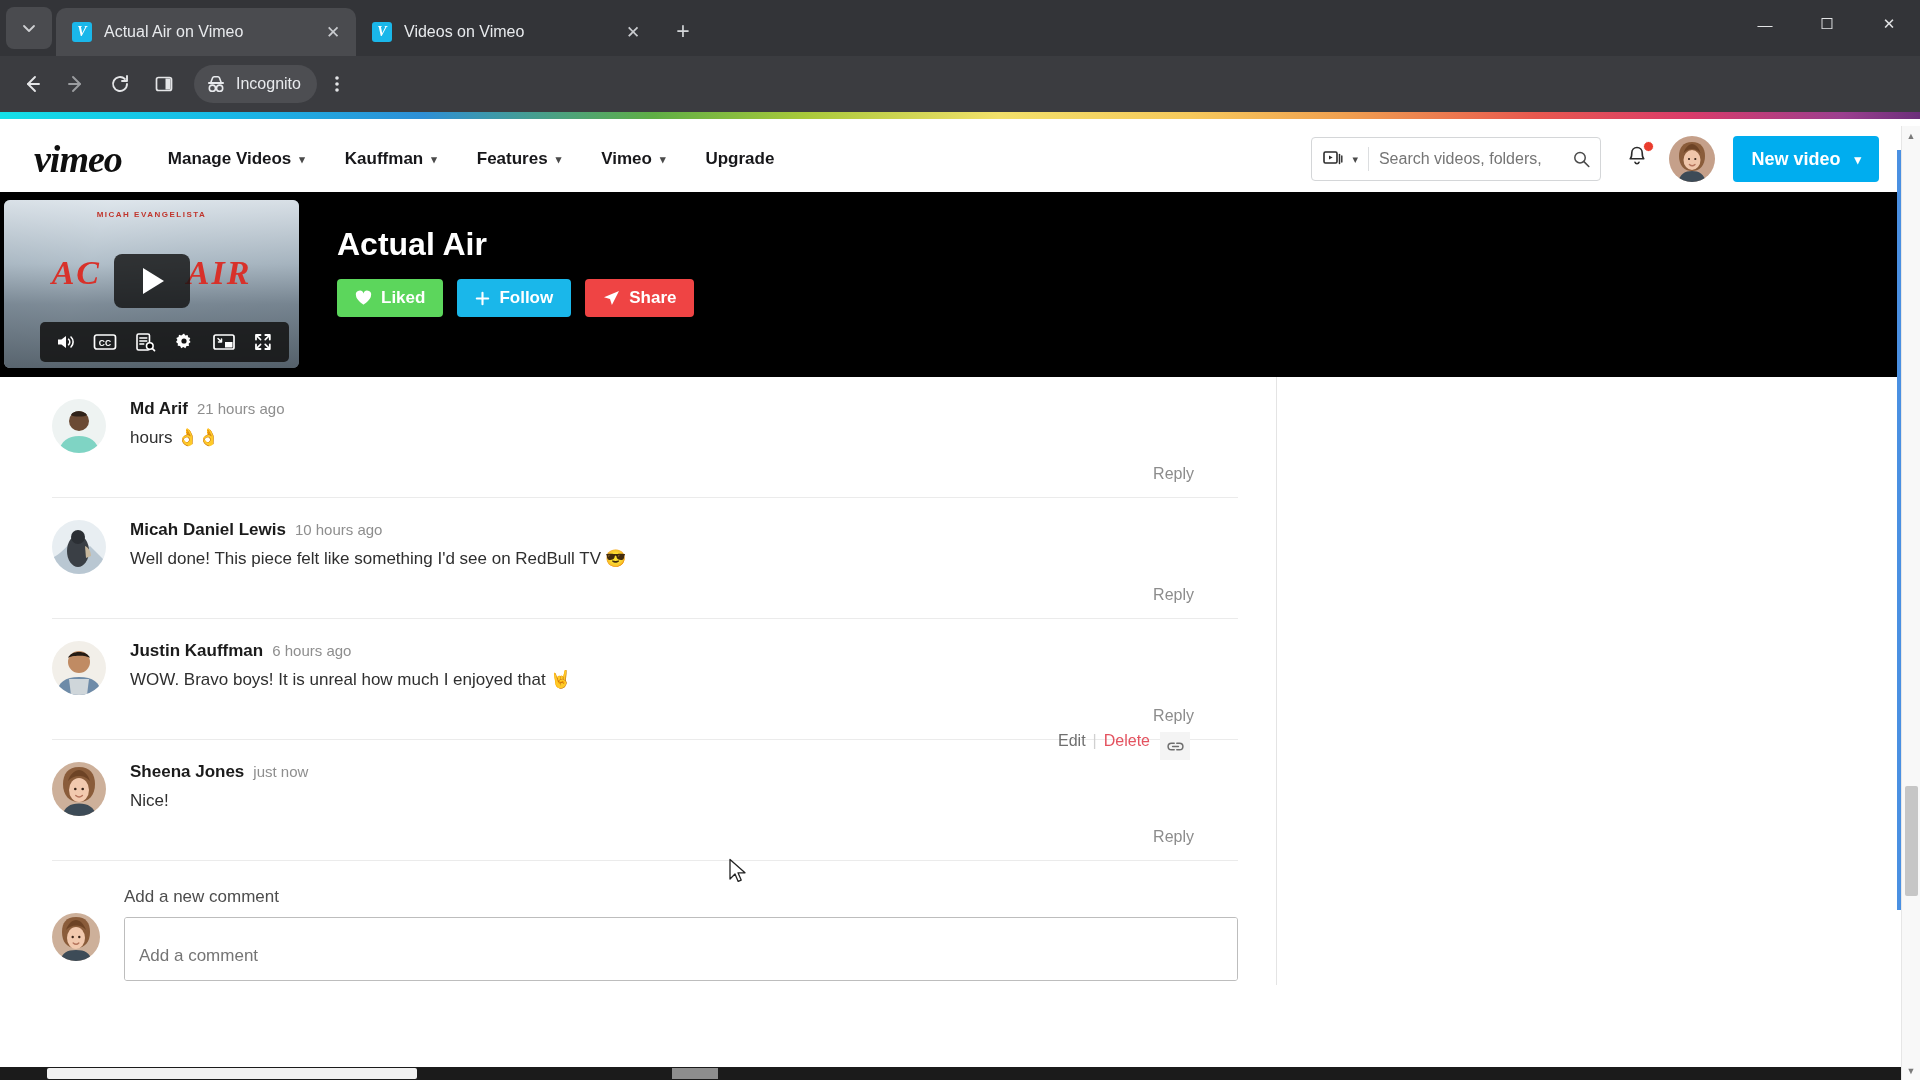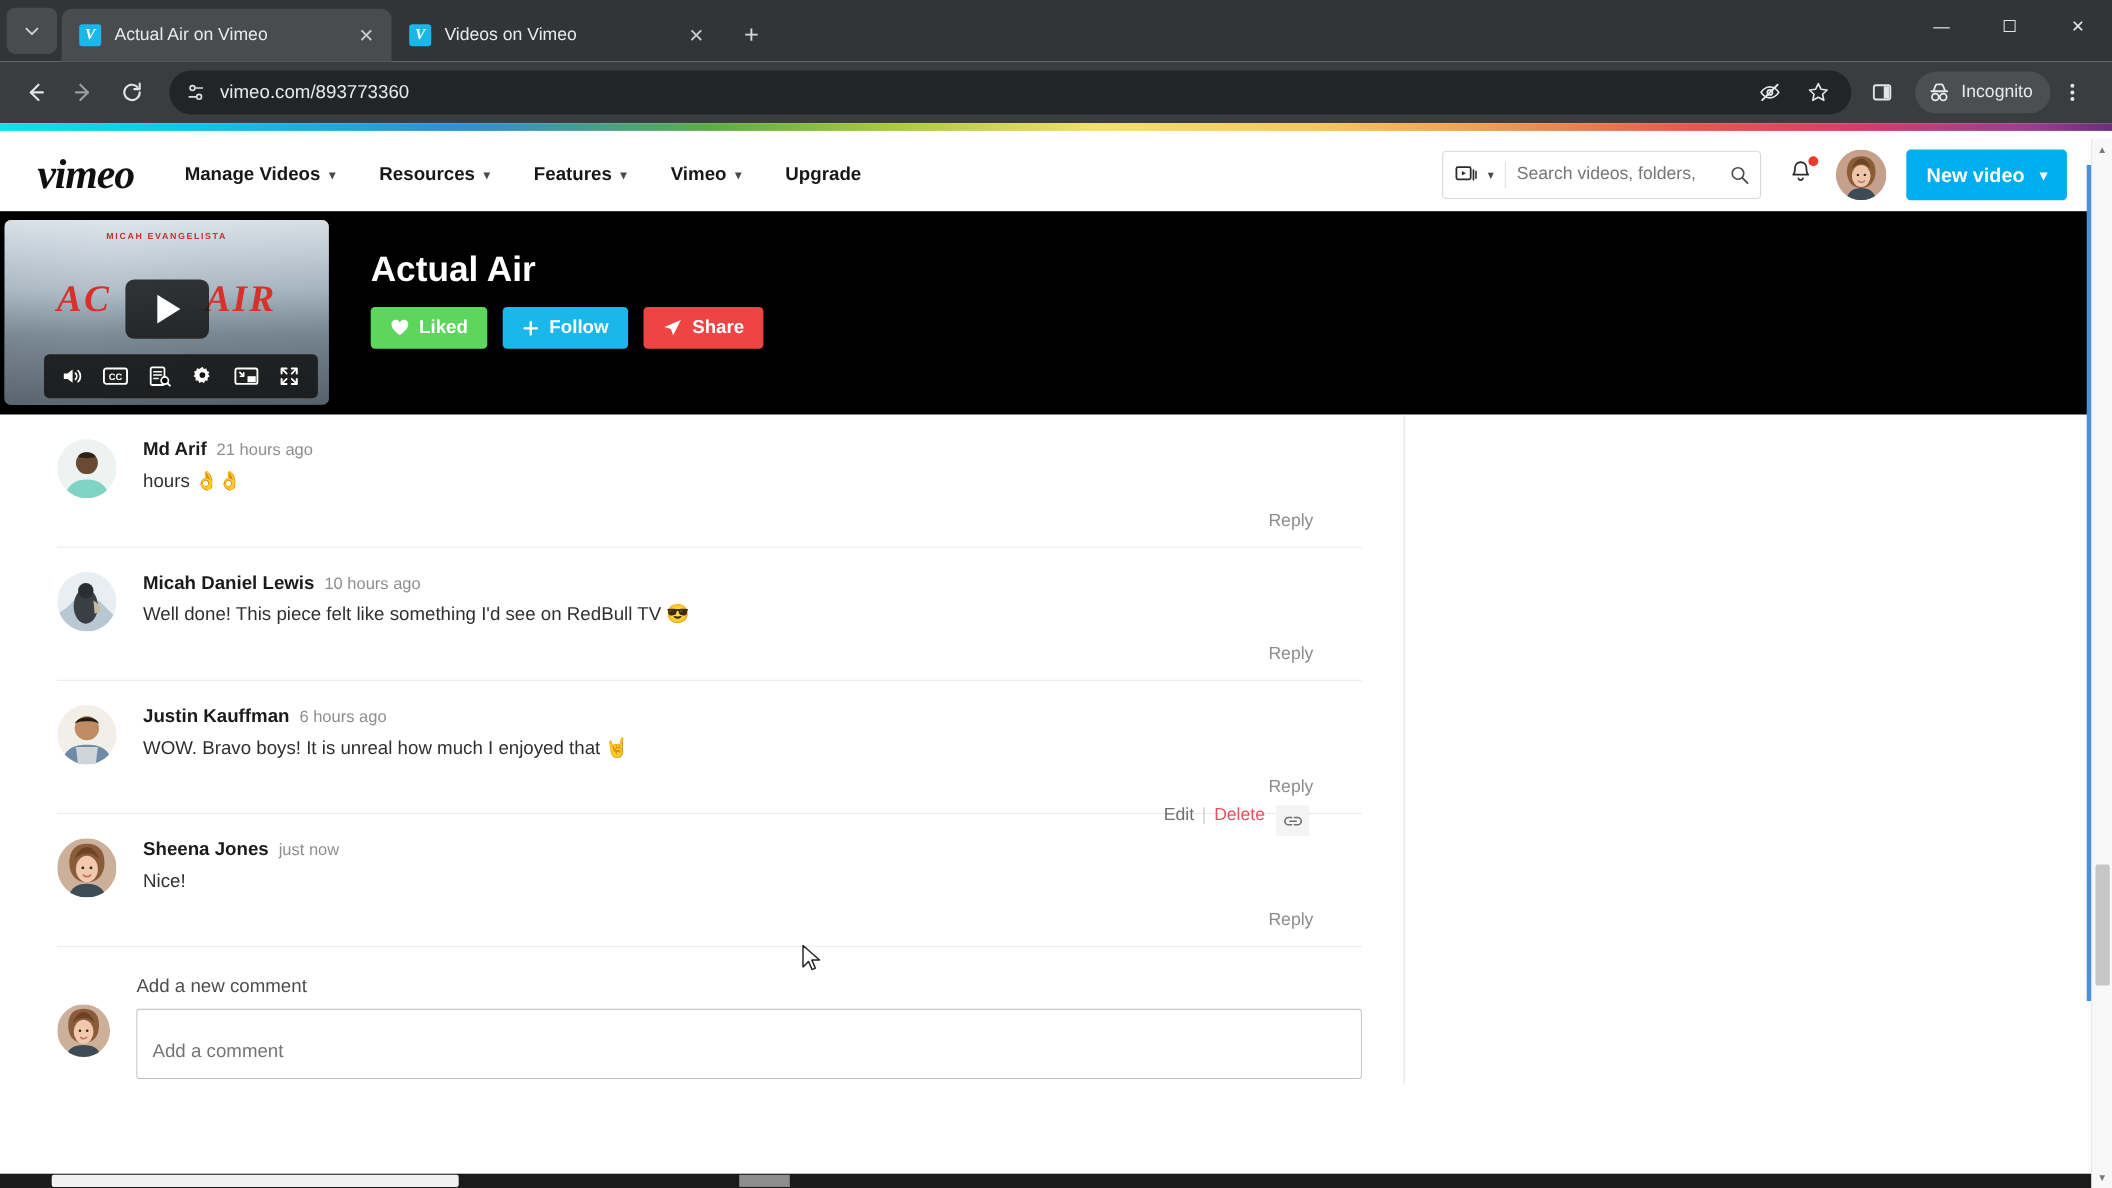--- a/index.html
+++ b/index.html
@@ -324,43 +324,20 @@
         <path d="M15 11H4" stroke="#9b9da0" stroke-width="1.9" fill="none" stroke-linecap="round"></path>
       </svg>
     </div>
     <div class="tb-icon">
       <svg width="22" height="22" viewBox="0 0 22 22">
         <path d="M18 11a7 7 0 1 1-2.1-5" stroke="#e4e5e7" stroke-width="1.9" fill="none" stroke-linecap="round"></path>
         <path d="M18 3v5h-5" stroke="#e4e5e7" stroke-width="1.9" fill="none" stroke-linecap="round" stroke-linejoin="round"></path>
       </svg>
     </div>
 
-    <div class="omnibox">
-      <svg width="20" height="20" viewBox="0 0 20 20">
-        <circle cx="7" cy="6" r="2.2" stroke="#dcdee0" stroke-width="1.5" fill="none"></circle>
-        <path d="M10 6h6" stroke="#dcdee0" stroke-width="1.5" stroke-linecap="round"></path>
-        <circle cx="13" cy="14" r="2.2" stroke="#dcdee0" stroke-width="1.5" fill="none"></circle>
-        <path d="M10 14H4" stroke="#dcdee0" stroke-width="1.5" stroke-linecap="round"></path>
-      </svg>
-      <div class="url">vimeo.com/893773360</div>
-      <div class="omni-right">
-        <div class="tb-icon">
-          <svg width="22" height="22" viewBox="0 0 22 22">
-            <path d="M3 11s3-5 8-5 8 5 8 5-3 5-8 5-8-5-8-5z" stroke="#e4e5e7" stroke-width="1.6" fill="none"></path>
-            <circle cx="11" cy="11" r="2.3" stroke="#e4e5e7" stroke-width="1.6" fill="none"></circle>
-            <path d="M4 18L18 4" stroke="#e4e5e7" stroke-width="1.8" stroke-linecap="round"></path>
-          </svg>
-        </div>
-        <div class="tb-icon">
-          <svg width="22" height="22" viewBox="0 0 22 22">
-            <path d="M11 3l2.4 5.1 5.6.7-4.1 3.9 1.1 5.5-5-2.8-5 2.8 1.1-5.5L3 8.8l5.6-.7z" stroke="#e4e5e7" stroke-width="1.5" fill="none" stroke-linejoin="round"></path>
-          </svg>
-        </div>
-      </div>
-    </div>
 
     <div class="tb-icon">
       <svg width="22" height="22" viewBox="0 0 22 22">
         <rect x="3.5" y="4.5" width="15" height="13" rx="2" stroke="#e4e5e7" stroke-width="1.7" fill="none"></rect>
         <rect x="12.5" y="5.5" width="5" height="11" fill="#e4e5e7"></rect>
       </svg>
     </div>
 
     <div class="incognito-pill">
       <svg width="24" height="22" viewBox="0 0 24 22">
@@ -387,21 +364,21 @@
   <div class="viewport">
 
     <div class="vimeo-header">
       <div class="vimeo-logo">vimeo</div>
 
       <div class="nav-item">
         <span>Manage Videos</span>
         <span class="caret">▾</span>
       </div>
       <div class="nav-item">
-        <span>Resources</span>
+        <span>Kauffman</span>
         <span class="caret">▾</span>
       </div>
       <div class="nav-item">
         <span>Features</span>
         <span class="caret">▾</span>
       </div>
       <div class="nav-item">
         <span>Vimeo</span>
         <span class="caret">▾</span>
       </div>

